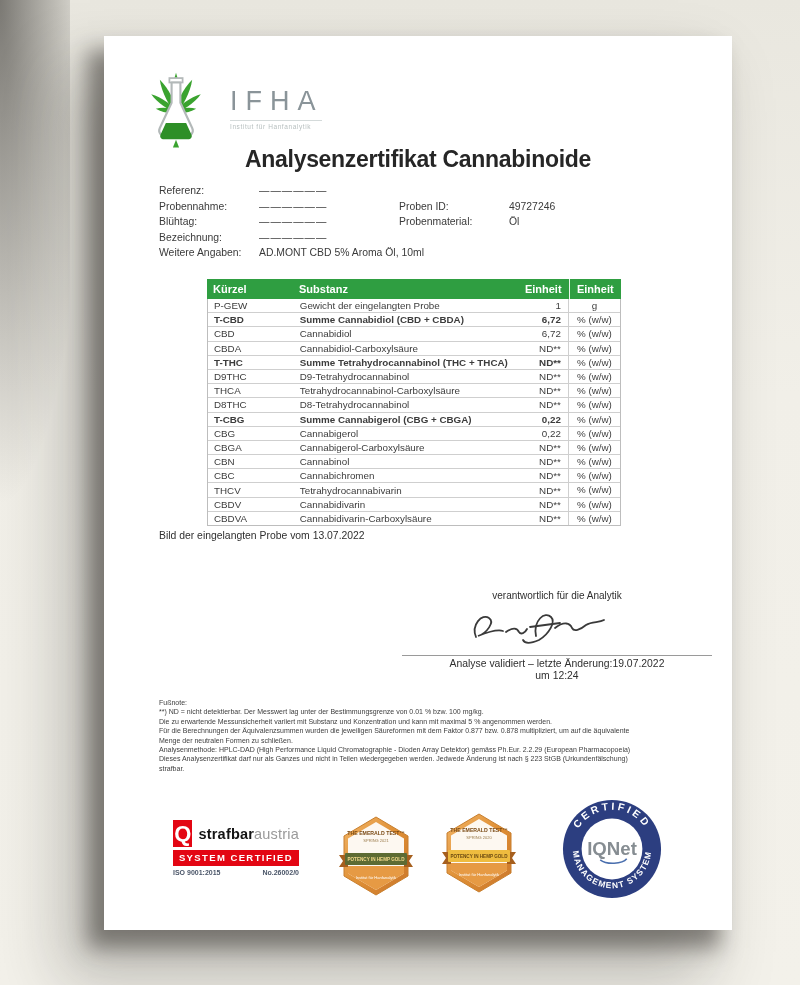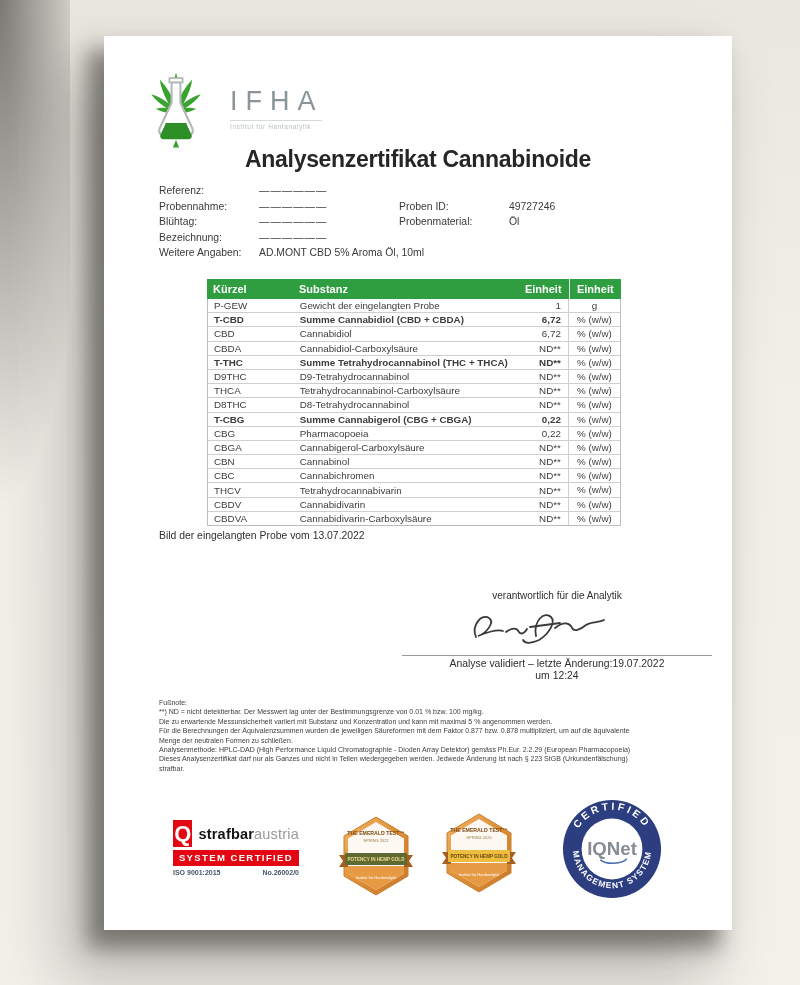--- a/index.html
+++ b/index.html
@@ -195,21 +195,21 @@
           <div class="td c-unit">% (w/w)</div>
         </div>
         <div class="tr bold">
           <div class="td c-code">T-CBG</div>
           <div class="td c-sub">Summe Cannabigerol (CBG + CBGA)</div>
           <div class="td c-res">0,22</div>
           <div class="td c-unit">% (w/w)</div>
         </div>
         <div class="tr">
           <div class="td c-code">CBG</div>
-          <div class="td c-sub">Pharmacopoeia</div>
+          <div class="td c-sub">Cannabigerol</div>
           <div class="td c-res">0,22</div>
           <div class="td c-unit">% (w/w)</div>
         </div>
         <div class="tr">
           <div class="td c-code">CBGA</div>
           <div class="td c-sub">Cannabigerol-Carboxylsäure</div>
           <div class="td c-res">ND**</div>
           <div class="td c-unit">% (w/w)</div>
         </div>
         <div class="tr">

